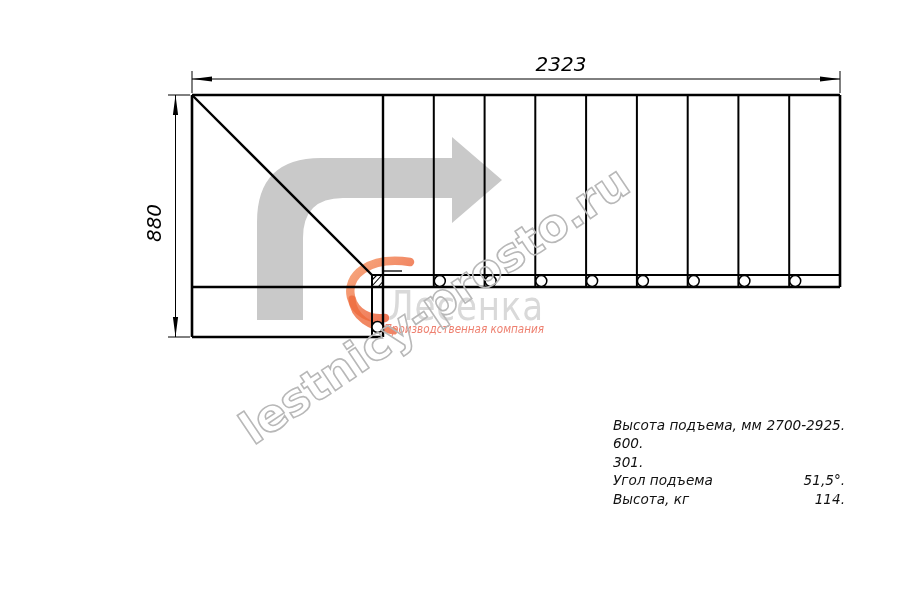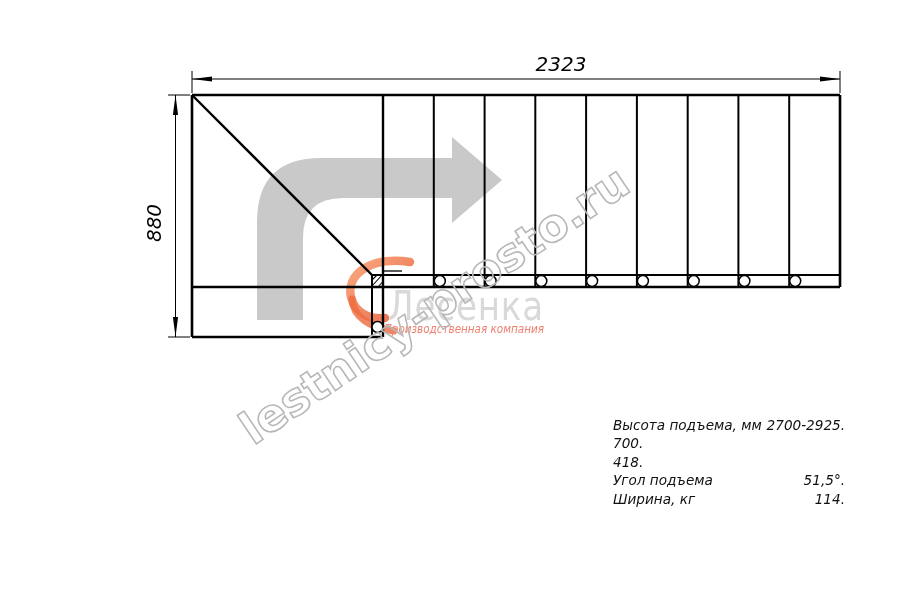--- a/index.html
+++ b/index.html
@@ -94,27 +94,27 @@
 
     <text class="wm" transform="translate(443,318) rotate(-34)" text-anchor="middle" textLength="458" lengthAdjust="spacingAndGlyphs">lestnicy-prosto.ru</text>
   </svg>
 
   <div class="specs">
     <div class="spec-row">
       <span class="spec-label">Высота подъема, мм</span>
       <span class="spec-value">2700-2925.</span>
     </div>
     <div class="spec-row">
-      <span class="spec-value">700.</span>
+      <span class="spec-value">600.</span>
     </div>
     <div class="spec-row">
-      <span class="spec-value">418.</span>
+      <span class="spec-value">301.</span>
     </div>
     <div class="spec-row">
       <span class="spec-label">Угол подъема</span>
       <span class="spec-value">51,5°.</span>
     </div>
     <div class="spec-row">
-      <span class="spec-label">Ширина, кг</span>
+      <span class="spec-label">Высота, кг</span>
       <span class="spec-value">114.</span>
     </div>
   </div>
 </div>
 
 </body></html>

